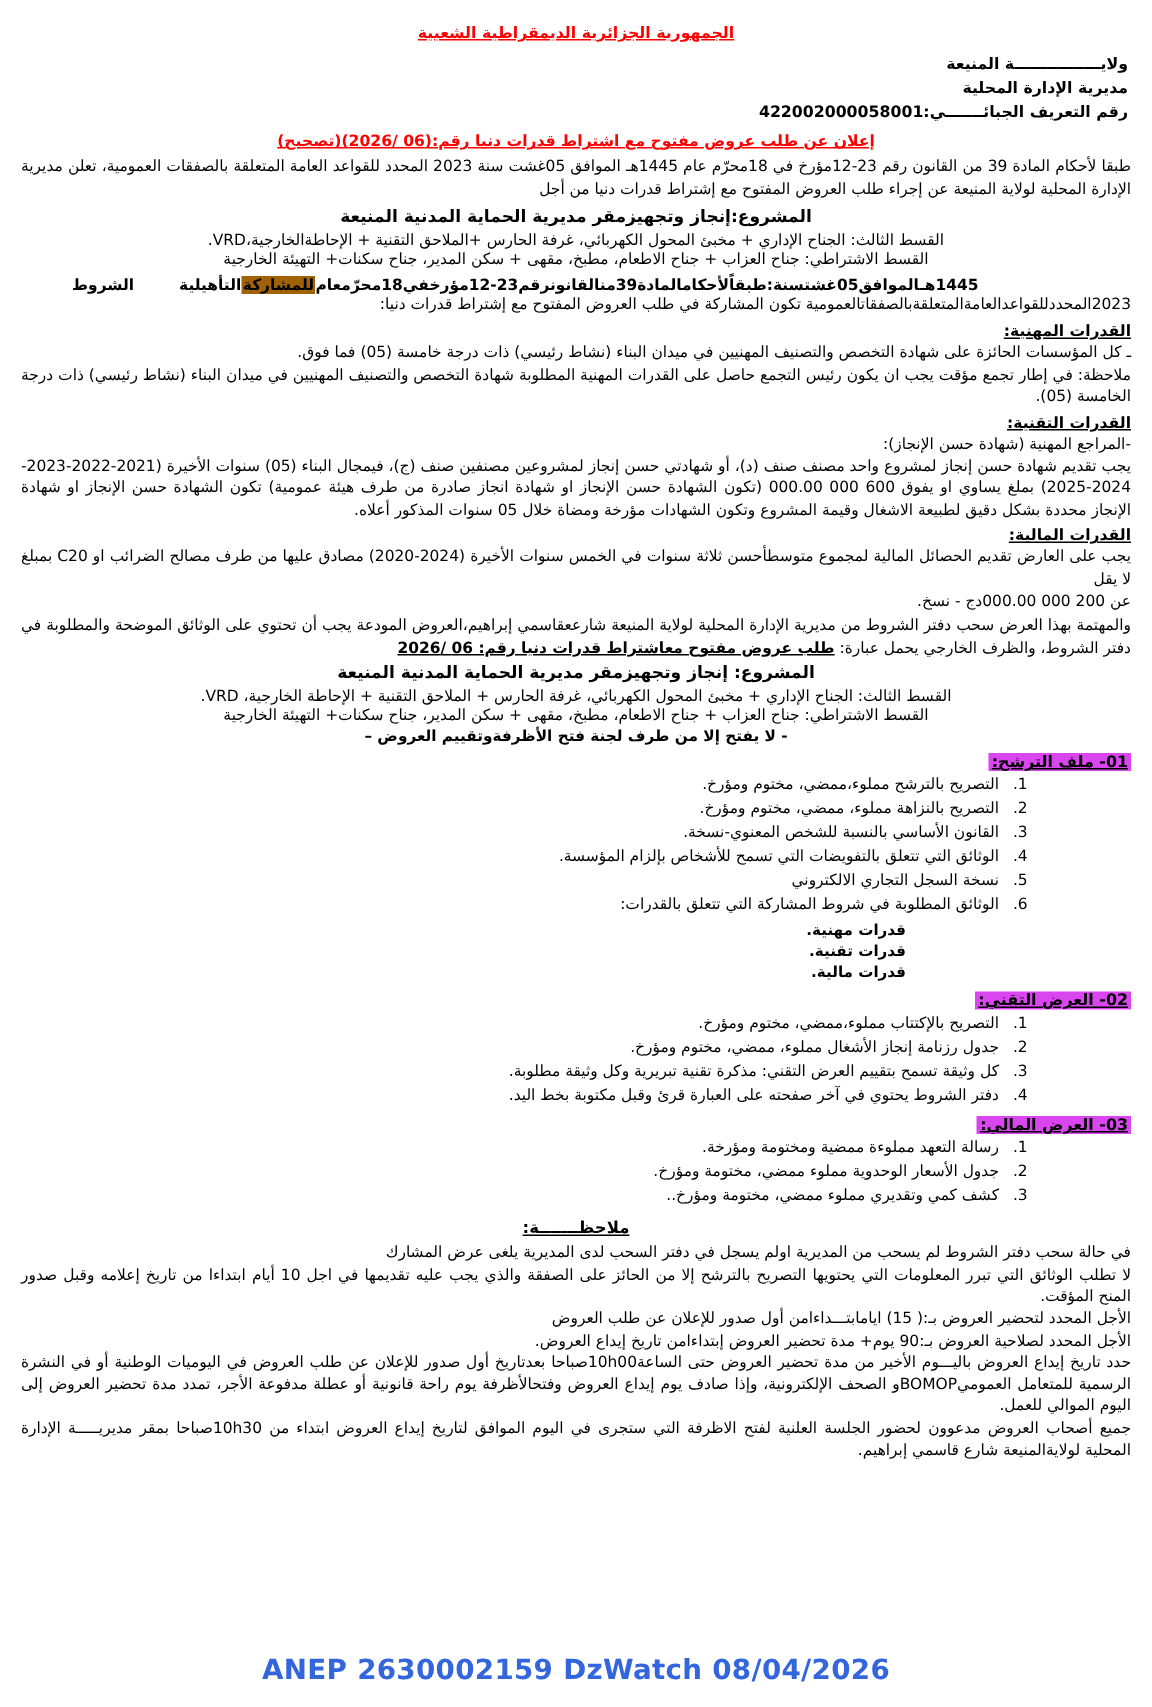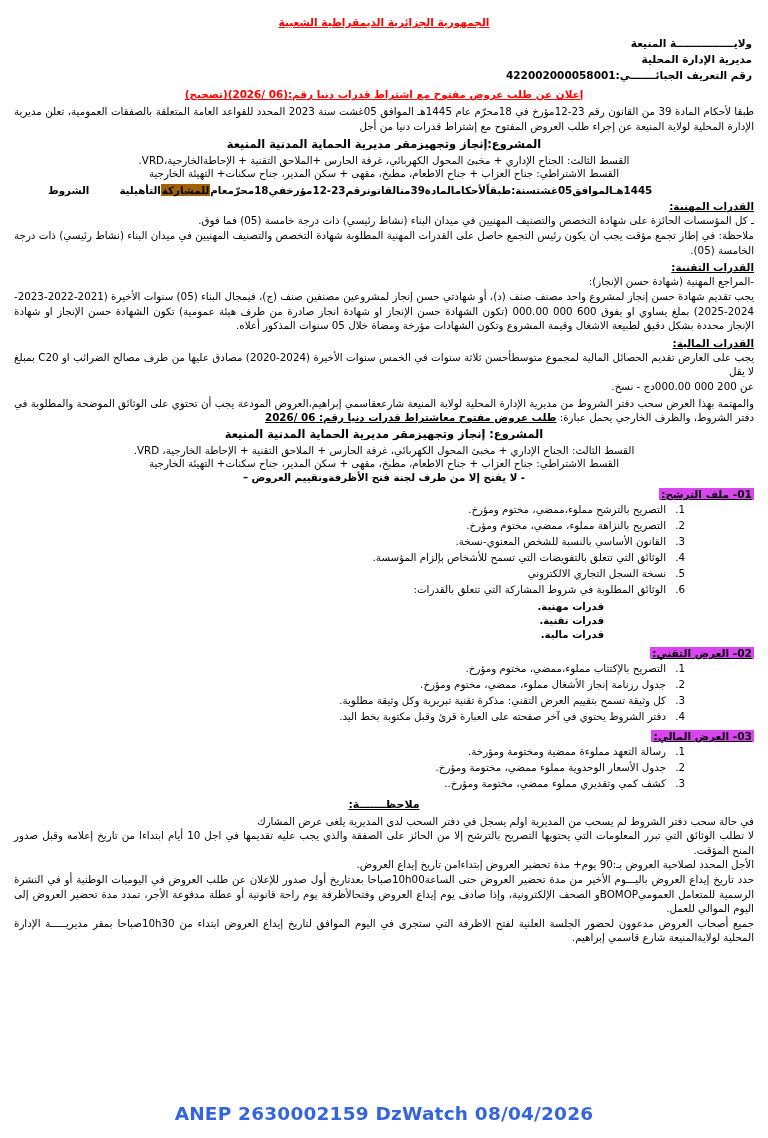--- a/index.html
+++ b/index.html
@@ -192,20 +192,21 @@
     <div class="lot-line">القسط الثالث: الجناح الإداري + مخبئ المحول الكهربائي، غرفة الحارس +الملاحق التقنية  + الإحاطةالخارجية،VRD.</div>
     <div class="lot-line">القسط الاشتراطي: جناح العزاب + جناح الاطعام، مطبخ، مقهى + سكن المدير، جناح سكنات+ التهيئة الخارجية</div>
 
     <div class="cond-row">
       <span class="seg s1">الشروط</span>
       <span class="seg s2">التأهيلية</span>
       <span class="seg s3">للمشاركة</span>
       <span class="seg s4">:طبقاًلأحكامالمادة39منالقانونرقم23-12مؤرخفي18محرّمعام</span>
       <span class="seg s5" style="padding-right:40px;">1445هـالموافق05غشتسنة</span>
     </div>
+    <p class="ar" style="margin-top:0">2023المحددللقواعدالعامةالمتعلقةبالصفقاتالعمومية تكون المشاركة في طلب العروض المفتوح مع إشتراط قدرات دنيا:</p>
 
     <div class="cap-label">القدرات المهنية:</div>
     <p class="ar">ـ كل المؤسسات الحائزة على شهادة التخصص والتصنيف المهنيين في ميدان البناء (نشاط رئيسي) ذات درجة خامسة (05) فما فوق.</p>
     <p class="ar">ملاحظة: في إطار تجمع مؤقت يجب ان يكون رئيس التجمع حاصل على القدرات المهنية المطلوبة شهادة التخصص والتصنيف المهنيين في ميدان البناء (نشاط رئيسي) ذات درجة الخامسة (05).</p>
 
     <div class="cap-label">القدرات التقنية:</div>
     <p class="ar ar-right">-المراجع المهنية (شهادة حسن الإنجاز):</p>
     <p class="ar">يجب تقديم شهادة حسن إنجاز لمشروع واحد مصنف صنف (د)، أو شهادتي حسن إنجاز لمشروعين مصنفين صنف (ج)، فيمجال البناء (05) سنوات الأخيرة (2021-2022-2023-2024-2025) بملغ يساوي او يفوق 600 000 000.00 (تكون الشهادة حسن الإنجاز  او شهادة انجاز  صادرة من طرف هيئة عمومية) تكون الشهادة حسن الإنجاز  او شهادة الإنجاز  محددة بشكل دقيق لطبيعة الاشغال وقيمة المشروع وتكون الشهادات مؤرخة ومضاة خلال 05 سنوات المذكور أعلاه.</p>
 
     <div class="cap-label">القدرات المالية:</div>
@@ -243,20 +244,21 @@
     <div class="sect-head"><span>03- العرض المالي:</span></div>
     <ol class="reqs">
       <li>رسالة التعهد مملوءة ممضية ومختومة ومؤرخة.</li>
       <li>جدول الأسعار الوحدوية مملوء ممضي، مختومة ومؤرخ.</li>
       <li>كشف كمي وتقديري مملوء ممضي، مختومة ومؤرخ..</li>
     </ol>
 
     <div class="note-head">ملاحظـــــــة:</div>
     <p class="ar ar-center">في حالة سحب دفتر الشروط لم يسحب من المديرية اولم يسجل في دفتر السحب لدى المديرية يلغى عرض المشارك</p>
     <p class="ar">لا تطلب الوثائق التي تبرر المعلومات التي يحتويها التصريح بالترشح إلا من الحائز  على الصفقة والذي يجب عليه تقديمها في اجل 10 أيام ابتداءا من تاريخ إعلامه وقبل صدور المنح المؤقت.</p>
+    <p class="ar ar-center">الأجل المحدد لتحضير العروض بـ:( 15) ايامابتـــداءامن أول صدور للإعلان عن طلب العروض</p>
     <p class="ar ar-center">الأجل المحدد لصلاحية العروض بـ:90 يوم+ مدة تحضير العروض إبتداءامن تاريخ إيداع العروض.</p>
     <p class="ar">حدد تاريخ إيداع العروض باليـــوم الأخير من مدة تحضير العروض حتى الساعة10h00صباحا بعدتاريخ أول صدور للإعلان عن طلب العروض في اليوميات الوطنية أو في النشرة الرسمية للمتعامل العموميBOMOPو الصحف الإلكترونية، وإذا صادف يوم إيداع العروض وفتحالأظرفة يوم راحة قانونية أو عطلة مدفوعة الأجر، تمدد مدة تحضير العروض إلى اليوم الموالي للعمل.</p>
     <p class="ar">جميع أصحاب العروض مدعوون لحضور الجلسة العلنية لفتح الاظرفة التي ستجرى في اليوم الموافق لتاريخ إيداع العروض ابتداء من 10h30صباحا بمقر مديريـــــة الإدارة المحلية لولايةالمنيعة شارع قاسمي إبراهيم.</p>
 
   </div>
 
   <div class="footer" style="color: rgb(51, 102, 221);">ANEP 2630002159 DzWatch 08/04/2026</div>
 </div>
 
 </body></html>

